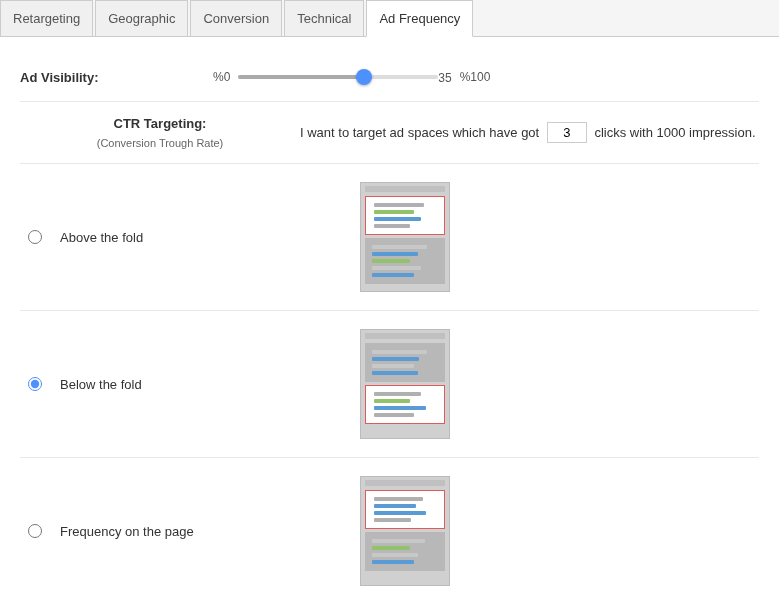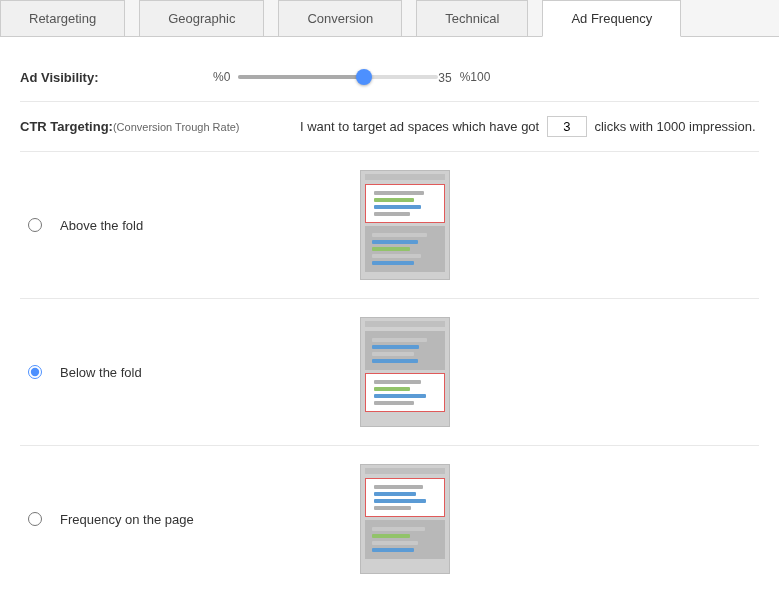--- a/index.html
+++ b/index.html
@@ -12,25 +12,25 @@
       min-height: 610px;
     }
 
     
     .tabs {
       display: flex;
       border-bottom: 1px solid #ccc;
       background: #f5f5f5;
     }
     .tab {
-      padding: 10px 28px;
+      padding: 10px 12px;
       cursor: pointer;
       border: 1px solid #ccc;
       border-bottom: none;
-      margin-right: 14px;
+      margin-right: 2px;
       background: #f0f0f0;
       color: #555;
       font-size: 13px;
     }
     .tab.active {
       background: #fff;
       color: #333;
       border-bottom: 1px solid #fff;
       margin-bottom: -1px;
       z-index: 1;
@@ -113,21 +113,22 @@
       display: flex;
       align-items: center;
       padding: 14px 0;
       border-bottom: 1px solid #e8e8e8;
     }
     .ctr-label {
       font-weight: bold;
       min-width: 280px;
       display: flex;
       align-items: center;
-      gap: 0;
+      gap: 6px;
+      flex-direction: column;
     }
     .ctr-label .sub {
       font-weight: normal;
       color: #666;
       font-size: 11px;
     }
     .ctr-text {
       font-size: 13px;
       color: #333;
     }

